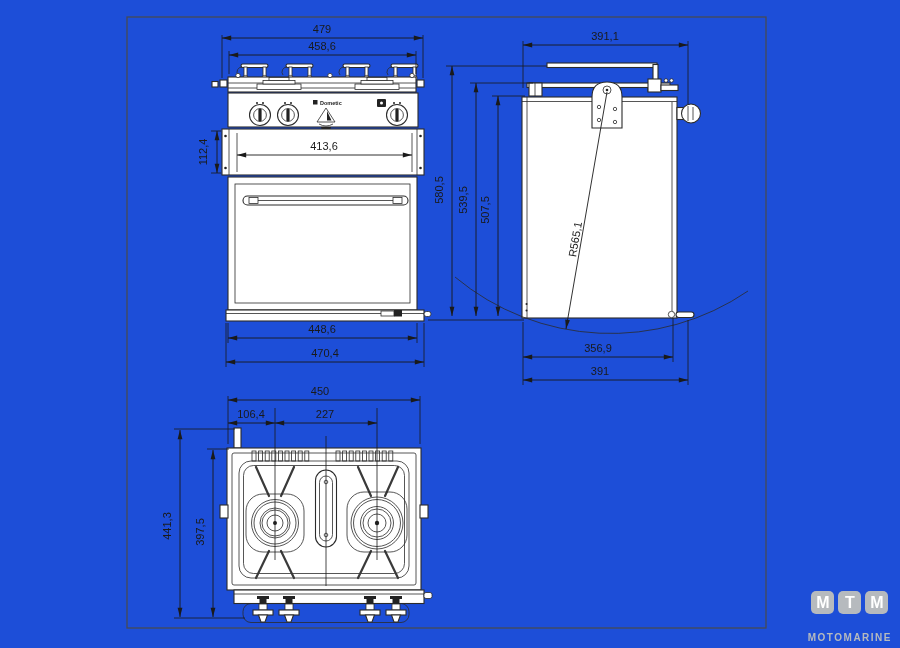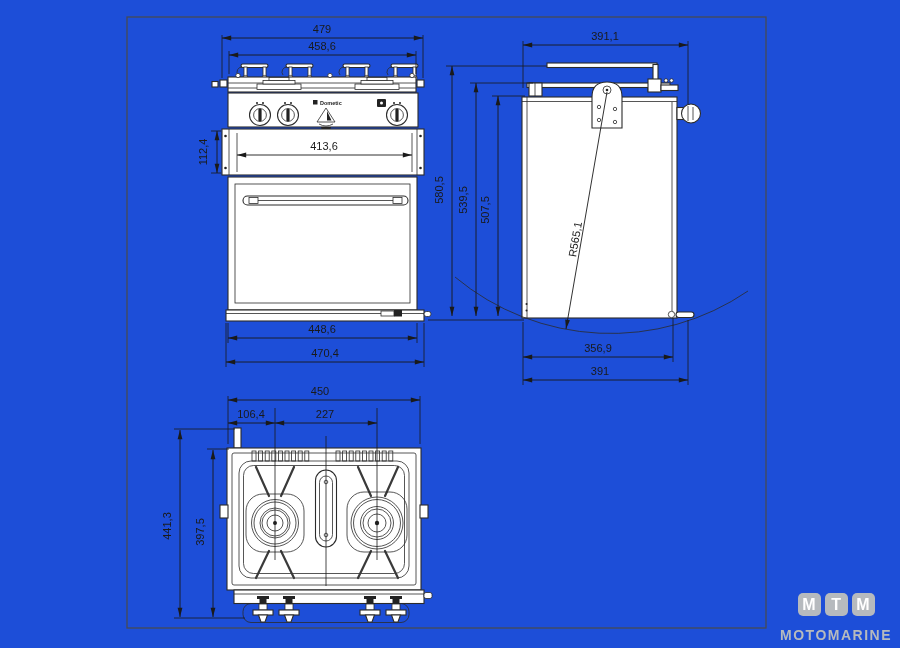--- a/index.html
+++ b/index.html
@@ -14,21 +14,21 @@
   .dim{stroke:#1a1a1a;stroke-width:0.9;fill:none;}
   .ext{stroke:#1a1a1a;stroke-width:0.8;fill:none;}
   .dk{fill:#222;stroke:none;}
   .arm{stroke:#3a3a3a;stroke-width:2.2;stroke-linecap:round;}
   .mid{text-anchor:middle;}
   .tiny{font-size:5.5px;font-weight:bold;}
   .logo{position:absolute;right:8px;bottom:5px;text-align:center;}
   .logo-row{display:flex;gap:4px;justify-content:center;}
   .logo-box{width:23px;height:23px;border-radius:5px;background:#b6babe;color:#fff;
             font-weight:bold;font-size:16px;line-height:23px;text-align:center;}
-  .logo-sub{margin-top:11px;font-size:14px;letter-spacing:1.5px;color:#b6babe;font-weight:bold;text-align:right;}
+  .logo-sub{margin-top:18px;font-size:10px;letter-spacing:1.5px;color:#b6babe;font-weight:bold;text-align:right;}
 </style>
 </head>
 <body>
 
 <div class="page">
 <svg width="900" height="648" viewBox="0 0 900 648">
   <defs>
     <marker id="arr" viewBox="0 0 12 12" refX="11" refY="6" markerWidth="11" markerHeight="11" markerUnits="userSpaceOnUse" orient="auto-start-reverse">
       <path d="M1,3.4 L11,6 L1,8.6 Z" fill="#1a1a1a"></path>
     </marker>

